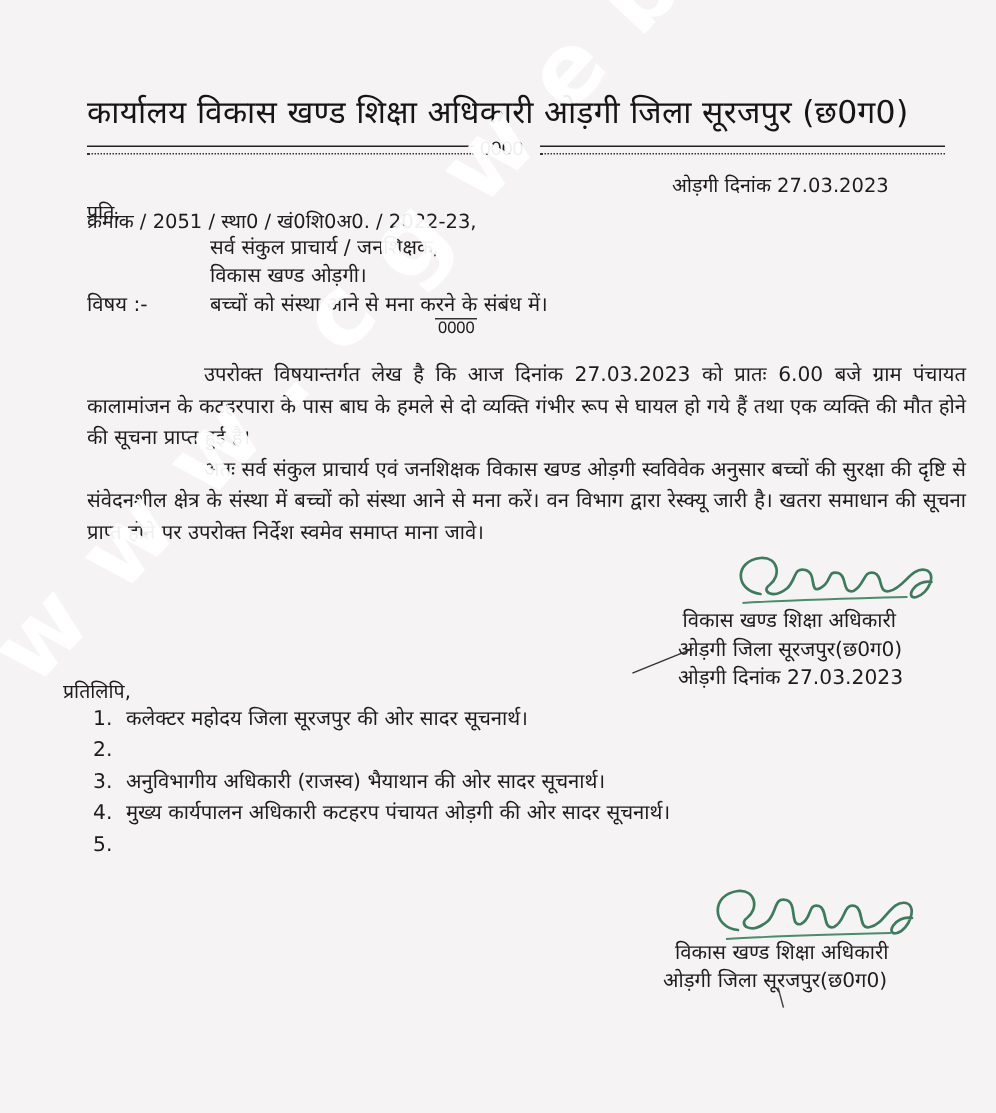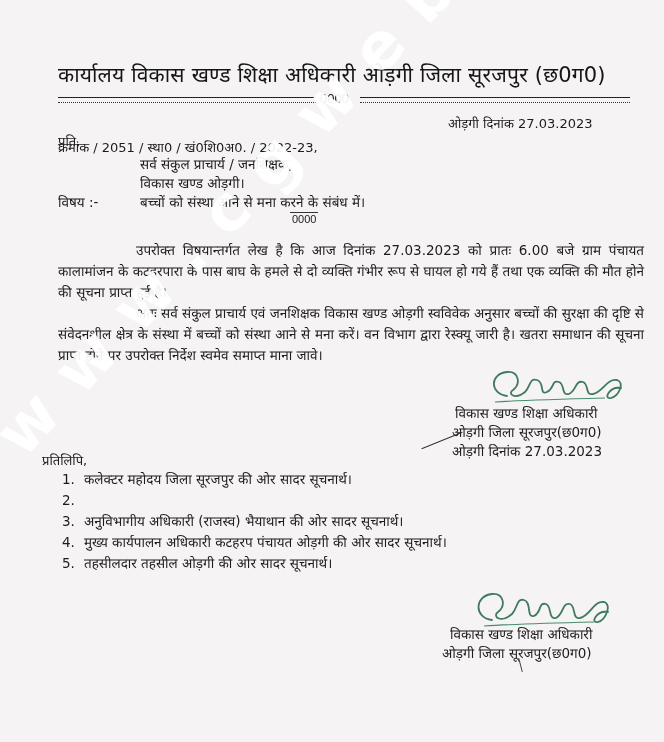--- a/index.html
+++ b/index.html
@@ -88,21 +88,20 @@
     <div class="item">
       <span class="num">3.</span>
       <span>अनुविभागीय अधिकारी (राजस्व) भैयाथान की ओर सादर सूचनार्थ।</span>
     </div>
     <div class="item">
       <span class="num">4.</span>
       <span>मुख्य कार्यपालन अधिकारी कटहरप पंचायत ओड़गी की ओर सादर सूचनार्थ।</span>
     </div>
     <div class="item">
       <span class="num">5.</span>
-      <span>तहसीलदार तहसील ओड़गी की ओर सादर सूचनार्थ।</span>
     </div>
   </div>
 
   <div class="sig" style="left:470px; top:588px;">
     <svg width="150" height="44" viewBox="0 0 150 44">
       <path d="M22 32 C4 30 4 8 22 6 C34 5 36 18 28 24 C22 28 30 36 42 26 C48 20 46 10 54 12 C62 14 56 30 64 28 C72 24 68 14 76 16 C82 18 78 32 86 30 C94 26 92 14 100 16 C106 18 102 32 110 30 C120 28 124 12 134 14 C142 16 136 32 128 34 C120 36 126 22 138 24" fill="none" stroke="#3d7a5e" stroke-width="1.8" stroke-linecap="round"></path>
       <path d="M14 38 C44 36 84 35 124 34" fill="none" stroke="#4a8c6c" stroke-width="1.2"></path>
     </svg>
   </div>
   <div class="abs body-text" style="left:450px; top:625px;">विकास खण्ड शिक्षा अधिकारी</div>

